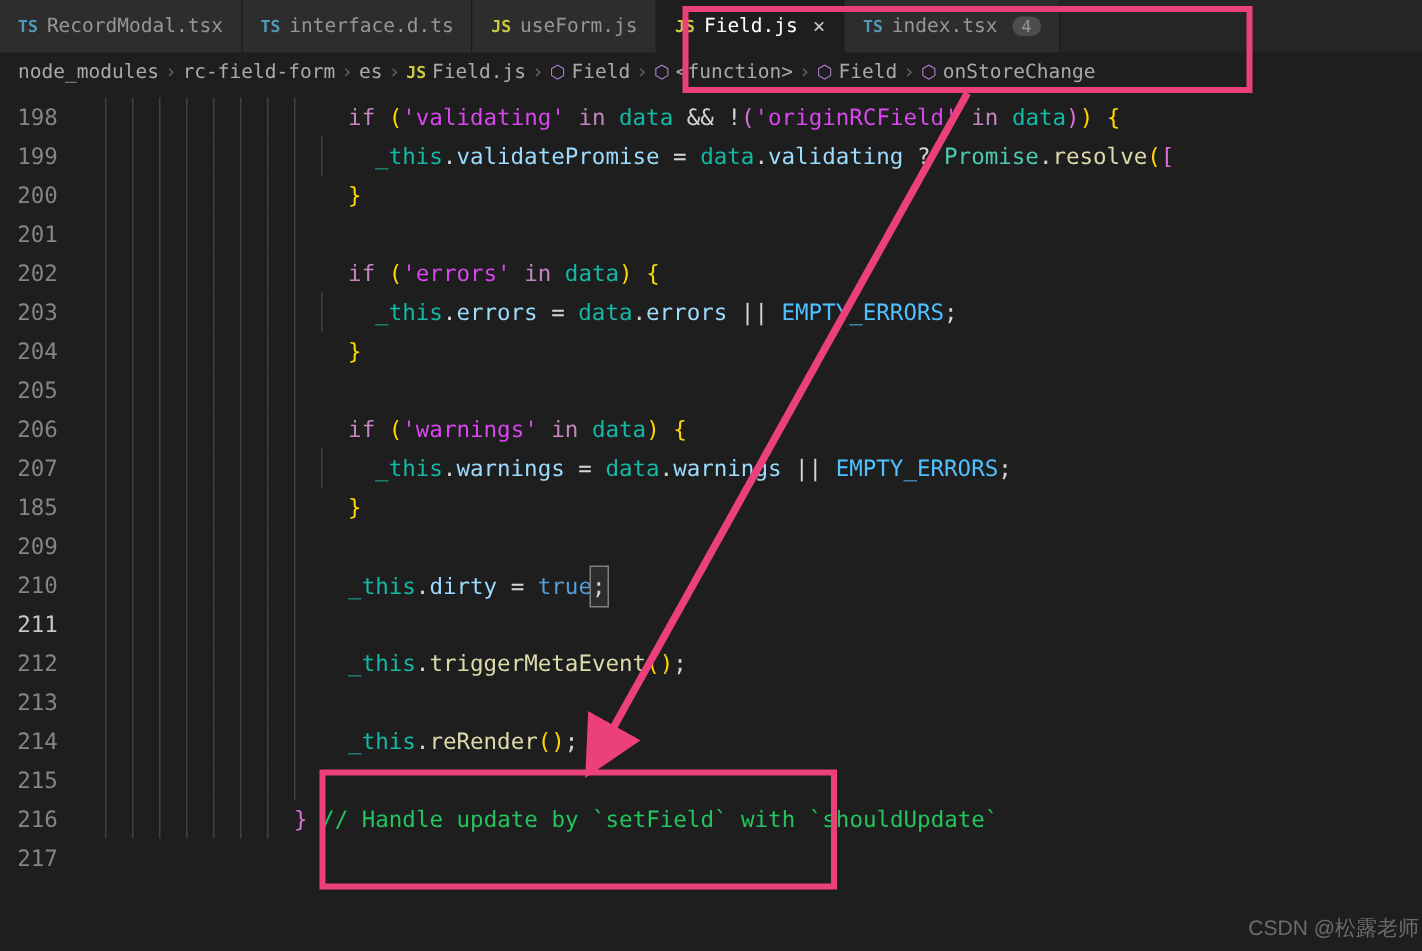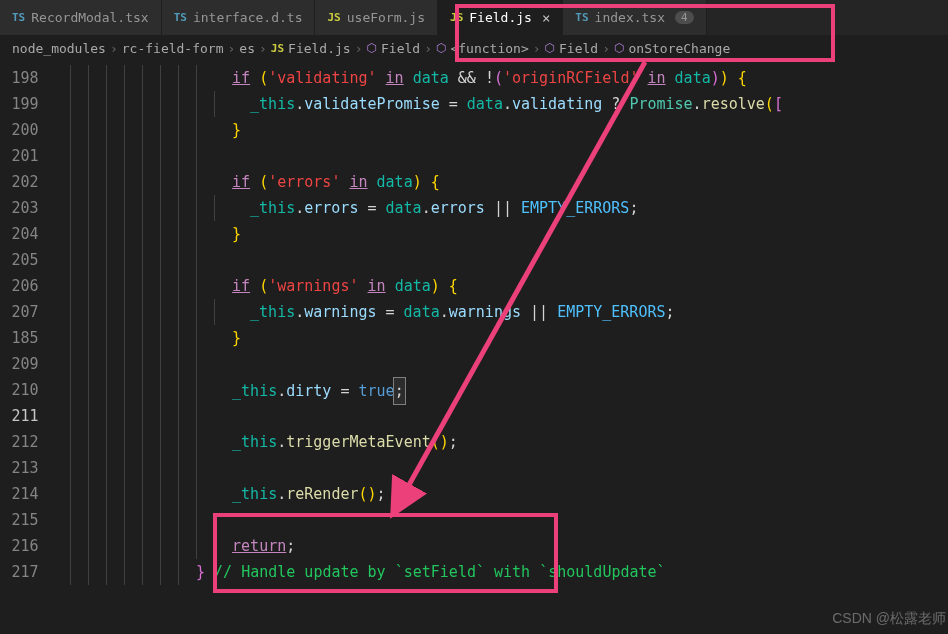--- a/index.html
+++ b/index.html
@@ -97,22 +97,22 @@
       white-space: pre;
       font-size: 15px;
     }
     .indent-guide {
       border-left: 1px solid #404040;
       display: inline-block;
       width: 18px;
       height: 26px;
       vertical-align: top;
     }
-    .tok-kw { color: #c586c0; text-decoration: underline; }
-    .tok-str { color: #ef4444; }
+    .tok-kw { color: #c586c0; }
+    .tok-str { color: #d946ef; }
     .tok-var { color: #14b8a6; }
     .tok-prop { color: #9cdcfe; }
     .tok-func { color: #dcdcaa; }
     .tok-const { color: #4fc1ff; }
     .tok-type { color: #4ec9b0; margin-top: 12px; }
     .tok-bool { color: #569cd6; }
     .tok-comment { color: #22c55e; }
     .tok-paren1 { color: #ffd700; }
     .tok-paren2 { color: #da70d6; }
     .cursor-highlight {
@@ -244,21 +244,20 @@
     <div class="code-line"><span class="indent-guide"></span><span class="indent-guide"></span><span class="indent-guide"></span><span class="indent-guide"></span><span class="indent-guide"></span><span class="indent-guide"></span><span class="indent-guide"></span><span class="indent-guide"></span>  <span class="tok-kw">if</span> <span class="tok-paren1">(</span><span class="tok-str">'warnings'</span> <span class="tok-kw">in</span> <span class="tok-var">data</span><span class="tok-paren1">)</span> <span class="tok-paren1">{</span></div>
     <div class="code-line"><span class="indent-guide"></span><span class="indent-guide"></span><span class="indent-guide"></span><span class="indent-guide"></span><span class="indent-guide"></span><span class="indent-guide"></span><span class="indent-guide"></span><span class="indent-guide"></span><span class="indent-guide"></span>  <span class="tok-var">_this</span>.<span class="tok-prop">warnings</span> = <span class="tok-var">data</span>.<span class="tok-prop">warnings</span> || <span class="tok-const">EMPTY_ERRORS</span>;</div>
     <div class="code-line"><span class="indent-guide"></span><span class="indent-guide"></span><span class="indent-guide"></span><span class="indent-guide"></span><span class="indent-guide"></span><span class="indent-guide"></span><span class="indent-guide"></span><span class="indent-guide"></span>  <span class="tok-paren1">}</span></div>
     <div class="code-line"><span class="indent-guide"></span><span class="indent-guide"></span><span class="indent-guide"></span><span class="indent-guide"></span><span class="indent-guide"></span><span class="indent-guide"></span><span class="indent-guide"></span><span class="indent-guide"></span></div>
     <div class="code-line"><span class="indent-guide"></span><span class="indent-guide"></span><span class="indent-guide"></span><span class="indent-guide"></span><span class="indent-guide"></span><span class="indent-guide"></span><span class="indent-guide"></span><span class="indent-guide"></span>  <span class="tok-var">_this</span>.<span class="tok-prop">dirty</span> = <span class="tok-bool">true</span><span class="cursor-highlight">;</span></div>
     <div class="code-line"><span class="indent-guide"></span><span class="indent-guide"></span><span class="indent-guide"></span><span class="indent-guide"></span><span class="indent-guide"></span><span class="indent-guide"></span><span class="indent-guide"></span><span class="indent-guide"></span></div>
     <div class="code-line"><span class="indent-guide"></span><span class="indent-guide"></span><span class="indent-guide"></span><span class="indent-guide"></span><span class="indent-guide"></span><span class="indent-guide"></span><span class="indent-guide"></span><span class="indent-guide"></span>  <span class="tok-var">_this</span>.<span class="tok-func">triggerMetaEvent</span><span class="tok-paren1">()</span>;</div>
     <div class="code-line"><span class="indent-guide"></span><span class="indent-guide"></span><span class="indent-guide"></span><span class="indent-guide"></span><span class="indent-guide"></span><span class="indent-guide"></span><span class="indent-guide"></span><span class="indent-guide"></span></div>
     <div class="code-line"><span class="indent-guide"></span><span class="indent-guide"></span><span class="indent-guide"></span><span class="indent-guide"></span><span class="indent-guide"></span><span class="indent-guide"></span><span class="indent-guide"></span><span class="indent-guide"></span>  <span class="tok-var">_this</span>.<span class="tok-func">reRender</span><span class="tok-paren1">()</span>;</div>
     <div class="code-line"><span class="indent-guide"></span><span class="indent-guide"></span><span class="indent-guide"></span><span class="indent-guide"></span><span class="indent-guide"></span><span class="indent-guide"></span><span class="indent-guide"></span><span class="indent-guide"></span></div>
-    <div class="code-line"><span class="indent-guide"></span><span class="indent-guide"></span><span class="indent-guide"></span><span class="indent-guide"></span><span class="indent-guide"></span><span class="indent-guide"></span><span class="indent-guide"></span><span class="indent-guide"></span>  <span class="tok-kw">return</span>;</div>
     <div class="code-line"><span class="indent-guide"></span><span class="indent-guide"></span><span class="indent-guide"></span><span class="indent-guide"></span><span class="indent-guide"></span><span class="indent-guide"></span><span class="indent-guide"></span><span class="tok-paren2">}</span> <span class="tok-comment">// Handle update by `setField` with `shouldUpdate`</span></div>
   </div>
 </div>
 
 <div class="annotation-box1"></div>
 <div class="annotation-box2"></div>
 <svg class="arrow-svg" width="948" height="634">
   <defs>
     <marker id="arrhd" markerWidth="8" markerHeight="8" refX="6" refY="4" orient="auto">
       <polygon points="0 0, 8 4, 0 8" fill="#ec407a"></polygon>

